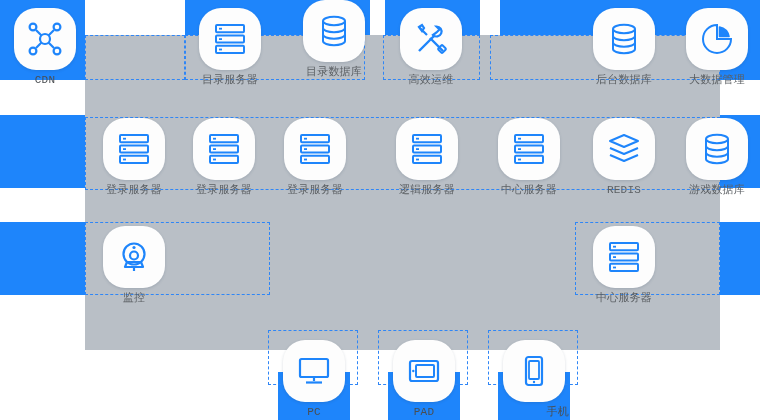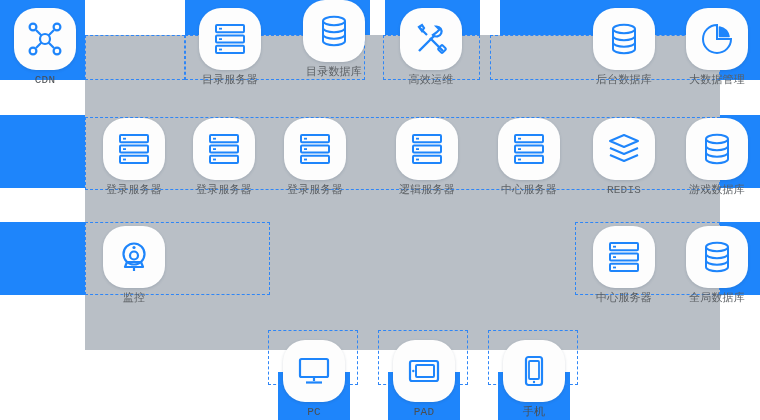--- a/index.html
+++ b/index.html
@@ -266,31 +266,20 @@
         <rect x="3" y="13.4" width="28" height="7.2" rx="1" fill="none" stroke="#1e85fb" stroke-width="2"></rect>
         <rect x="3" y="23.8" width="28" height="7.2" rx="1" fill="none" stroke="#1e85fb" stroke-width="2"></rect>
         <rect x="6" y="5.8" width="3" height="1.8" fill="#1e85fb"></rect>
         <rect x="6" y="16.2" width="3" height="1.8" fill="#1e85fb"></rect>
         <rect x="6" y="26.6" width="3" height="1.8" fill="#1e85fb"></rect>
       </svg>
     </div>
     <div class="label">中心服务器</div>
   </div>
 
-  <div class="node" style="left:682px;top:226px;">
-    <div class="tile">
-      <svg width="34" height="34" viewBox="0 0 34 34">
-        <ellipse cx="17" cy="7" rx="11" ry="4.2" fill="none" stroke="#1e85fb" stroke-width="2"></ellipse>
-        <path d="M6 7 v20 a11 4.2 0 0 0 22 0 V7" fill="none" stroke="#1e85fb" stroke-width="2"></path>
-        <path d="M6 14 a11 4.2 0 0 0 22 0" fill="none" stroke="#1e85fb" stroke-width="2"></path>
-        <path d="M6 20.5 a11 4.2 0 0 0 22 0" fill="none" stroke="#1e85fb" stroke-width="2"></path>
-      </svg>
-    </div>
-    <div class="label">全局数据库</div>
-  </div>
 
   <div class="node" style="left:279px;top:340px;">
     <div class="tile">
       <svg width="34" height="34" viewBox="0 0 34 34">
         <rect x="3" y="5" width="28" height="18" rx="1.5" fill="none" stroke="#1e85fb" stroke-width="2.2"></rect>
         <line x1="17" y1="23" x2="17" y2="27" stroke="#1e85fb" stroke-width="2.2"></line>
         <line x1="9" y1="28.5" x2="25" y2="28.5" stroke="#1e85fb" stroke-width="2.2"></line>
       </svg>
     </div>
     <div class="label onblue">PC</div>
@@ -300,21 +289,21 @@
     <div class="tile">
       <svg width="34" height="34" viewBox="0 0 34 34">
         <rect x="3" y="7" width="28" height="20" rx="2" fill="none" stroke="#1e85fb" stroke-width="2.2"></rect>
         <rect x="9" y="11" width="18" height="12" rx="1" fill="none" stroke="#1e85fb" stroke-width="2"></rect>
         <circle cx="6.3" cy="17" r="1.2" fill="#1e85fb"></circle>
       </svg>
     </div>
     <div class="label onblue">PAD</div>
   </div>
 
-  <div class="node" style="left:499px;top:340px;">
+  <div class="node" style="left:499px;top:340px;text-align:right;">
     <div class="tile">
       <svg width="34" height="34" viewBox="0 0 34 34">
         <rect x="9" y="3" width="16" height="28" rx="2.5" fill="none" stroke="#1e85fb" stroke-width="2.2"></rect>
         <rect x="12" y="7" width="10" height="18" rx="1" fill="none" stroke="#1e85fb" stroke-width="1.8"></rect>
         <circle cx="17" cy="28" r="1.2" fill="#1e85fb"></circle>
       </svg>
     </div>
     <div class="label onblue">手机</div>
   </div>
 

